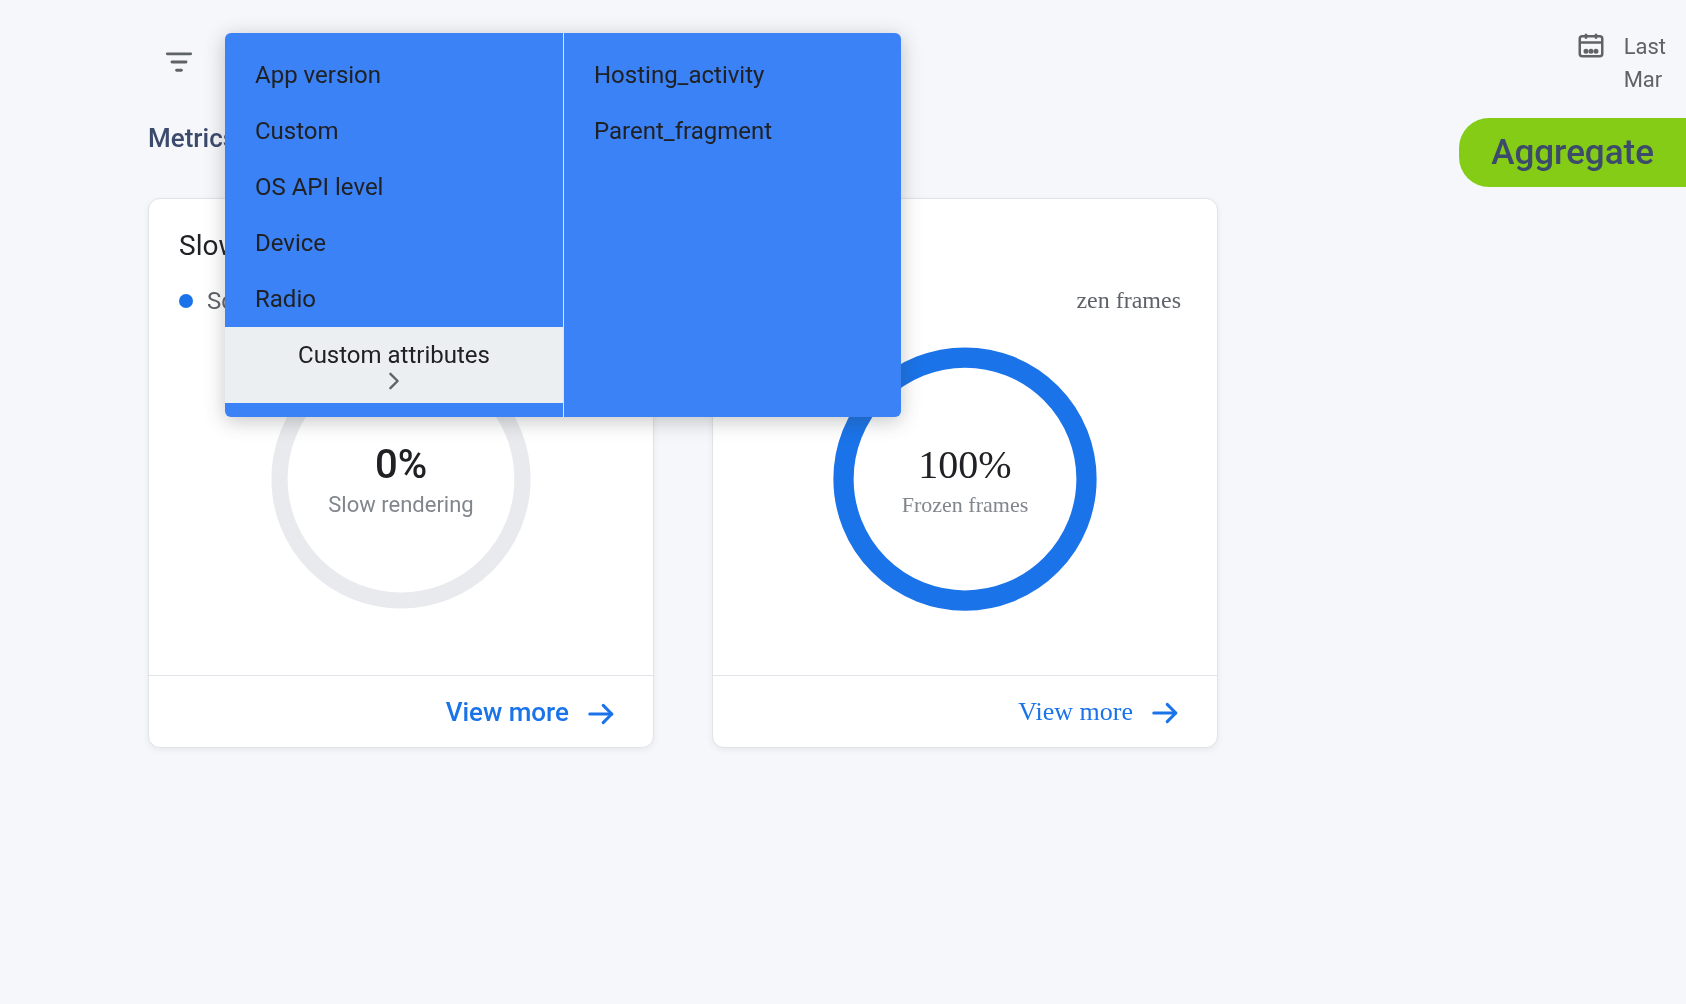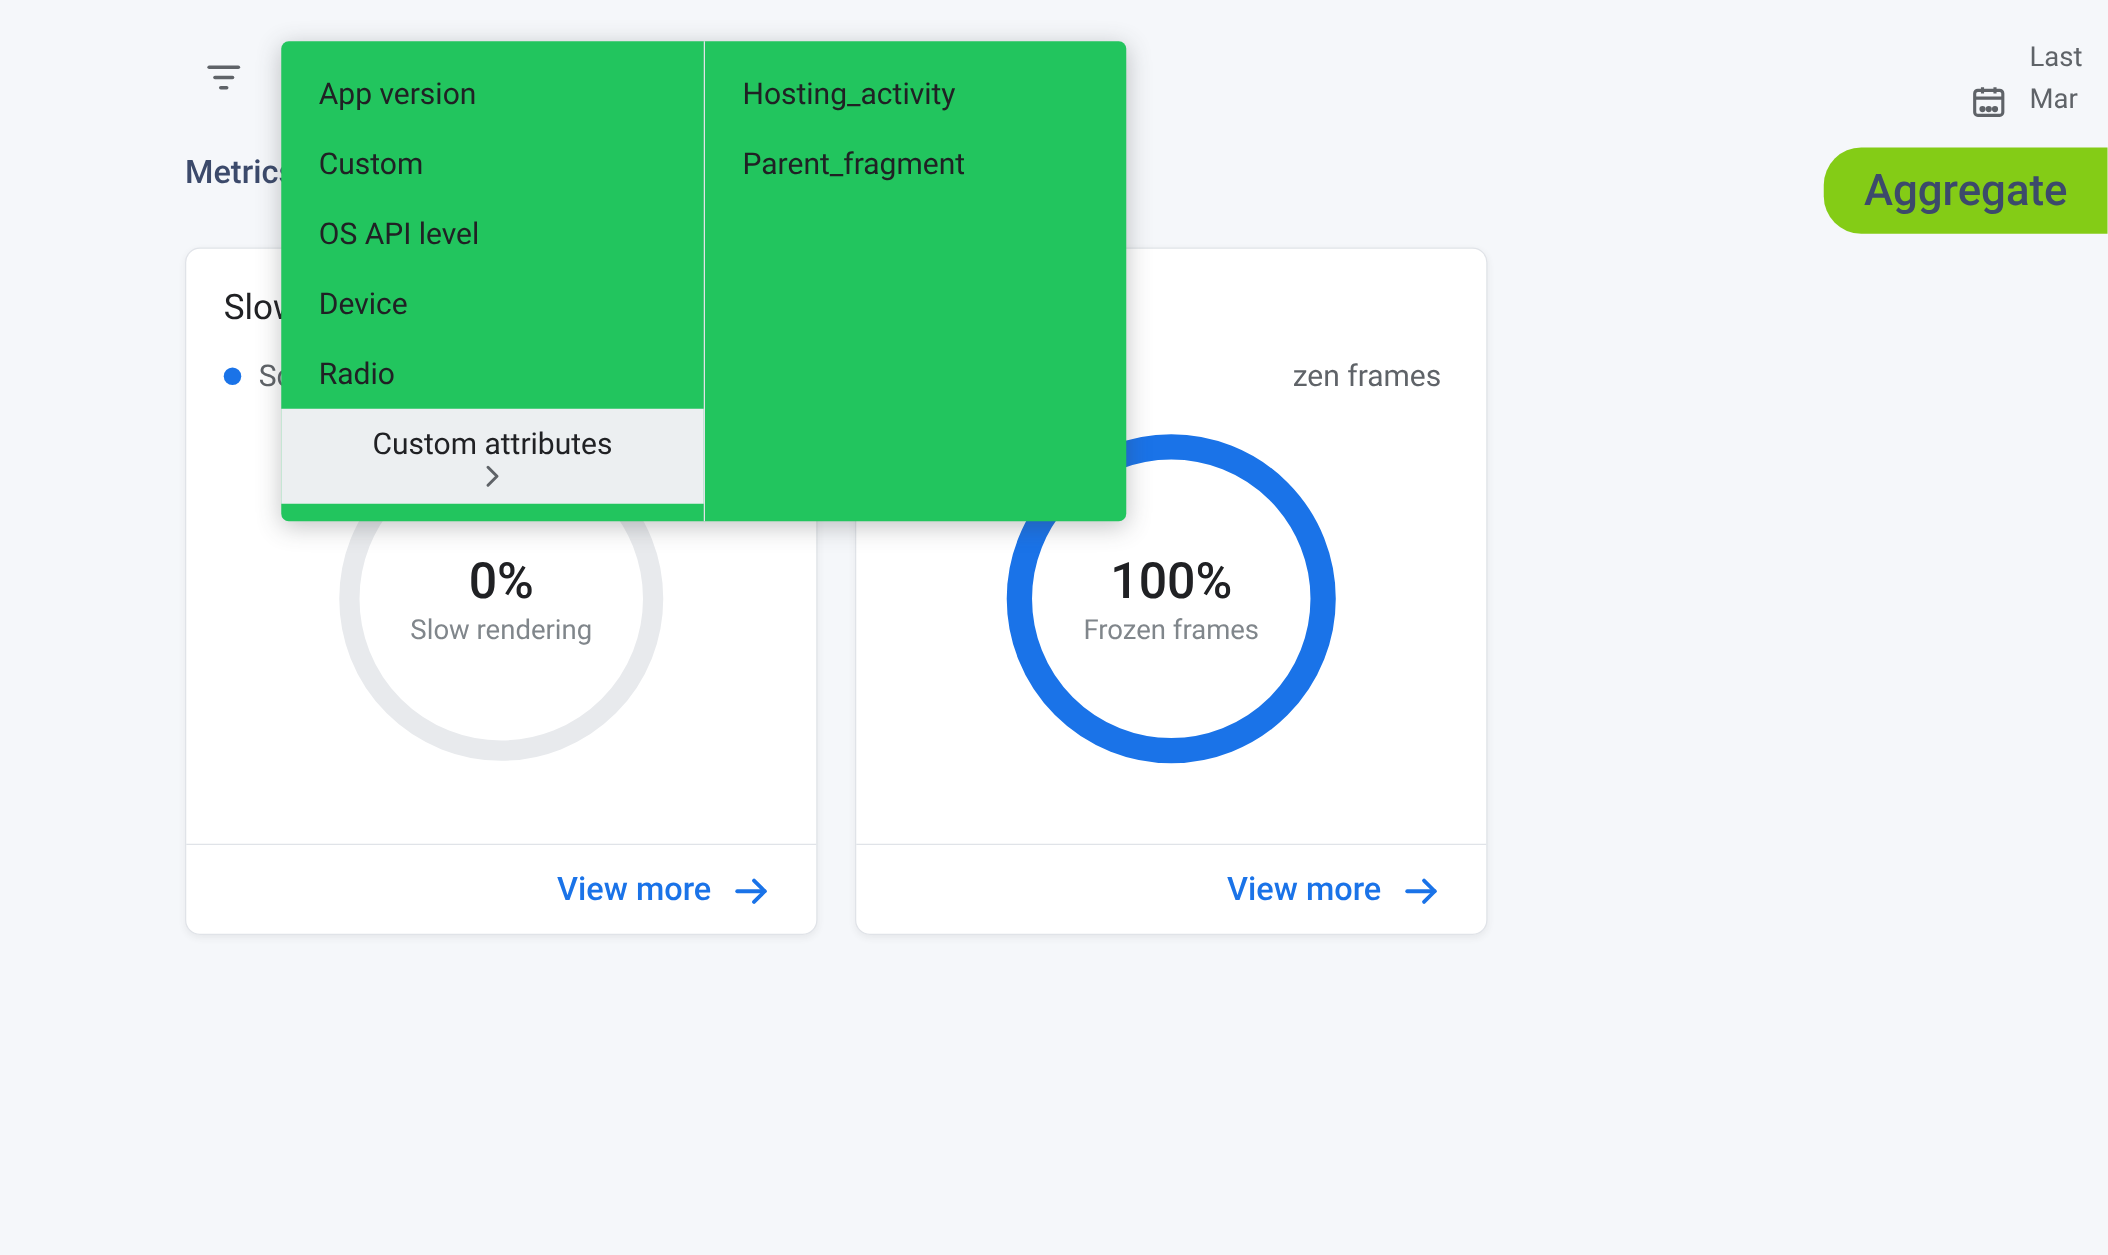--- a/index.html
+++ b/index.html
@@ -21,21 +21,21 @@
     height: 24px;
     color: #5f6368;
   }
   .filter-icon svg { width: 100%; height: 100%; }
 
   .calendar-area {
     position: absolute;
     right: 20px;
     top: 30px;
     display: flex;
-    align-items: flex-end;
+    align-items: flex-start;
     gap: 18px;
     color: #5f6368;
   }
   .calendar-icon { width: 30px; height: 30px; color: #5f6368; }
   .calendar-icon svg { width: 100%; height: 100%; }
   .calendar-text { display: flex; flex-direction: column; font-size: 22px; line-height: 1.5; }
 
   .metrics-label {
     position: absolute;
     left: 148px;
@@ -61,21 +61,21 @@
     position: absolute;
     background: #fff;
     border: 1px solid #e0e3e8;
     border-radius: 12px;
     box-shadow: 0 2px 6px rgba(60,64,67,0.08);
     width: 506px;
     height: 550px;
     top: 198px;
   }
   .card-left { left: 148px; }
-  .card-right { left: 684px; }
+  .card-right { left: 712px; font-family: Liberation Serif, serif; }
 
   .card-title {
     position: absolute;
     top: 30px;
     left: 30px;
     font-size: 28px;
     color: #202124;
     font-weight: 400;
   }
 
@@ -152,21 +152,21 @@
     cursor: pointer;
   }
   .arrow-icon { width: 30px; height: 22px; color: #1a73e8; }
   .arrow-icon svg { width: 100%; height: 100%; }
 
   
   .dropdown {
     position: absolute;
     left: 225px;
     top: 33px;
-    background: #22c55e;
+    background: #3b82f6;
     border-radius: 6px;
     box-shadow: 0 4px 20px rgba(60,64,67,0.3);
     display: flex;
     z-index: 10;
   }
   .dropdown-col {
     padding: 14px 0;
     min-width: 338px;
   }
   .dropdown-col + .dropdown-col {

